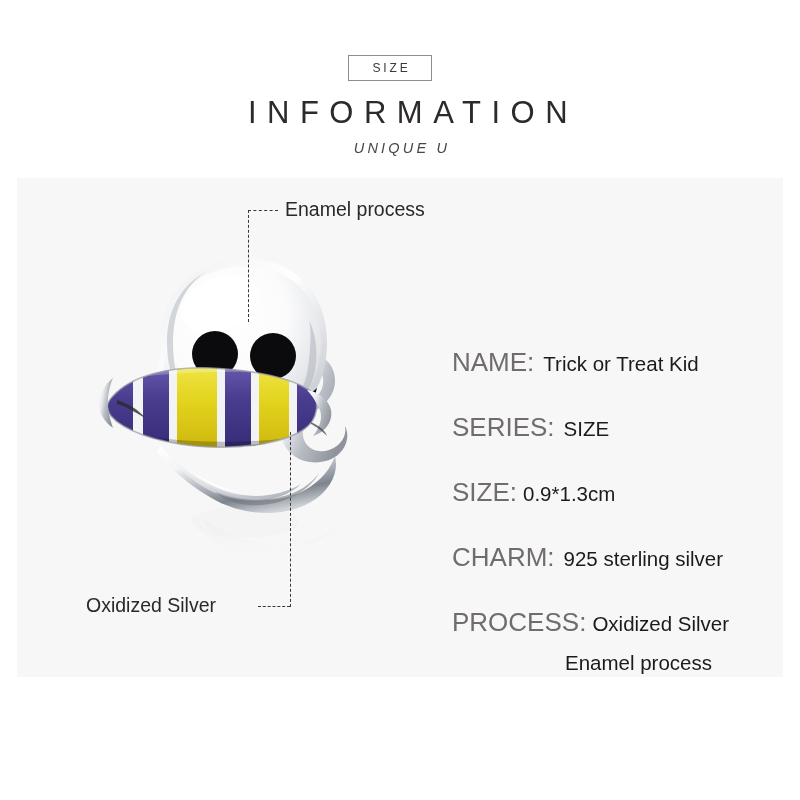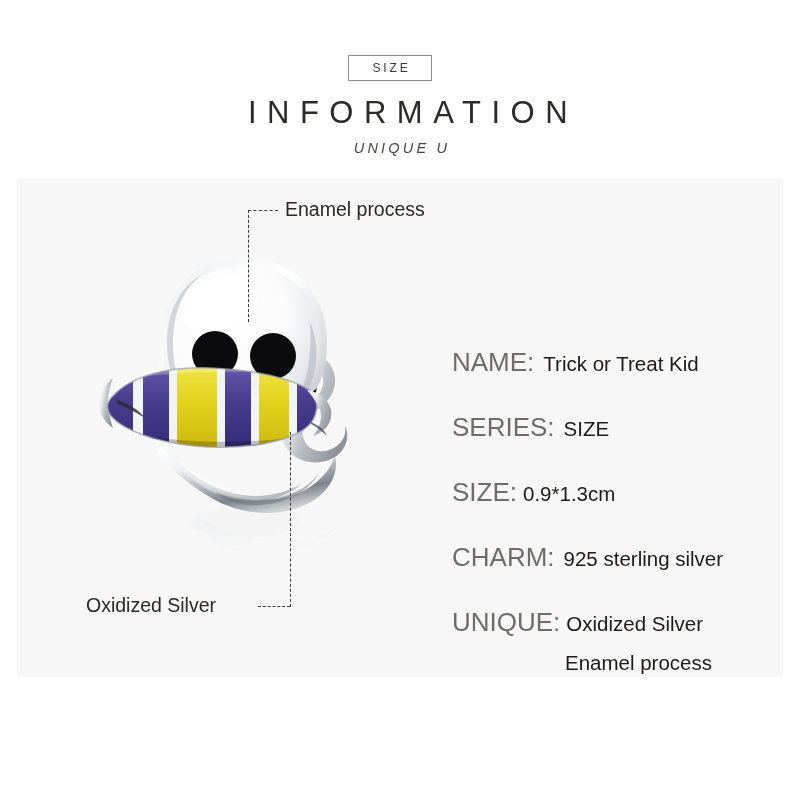--- a/index.html
+++ b/index.html
@@ -283,17 +283,17 @@
     <span class="spec-label">SIZE:</span>
     <span class="spec-value tight">0.9*1.3cm</span>
   </div>
 
   <div class="spec-row">
     <span class="spec-label">CHARM:</span>
     <span class="spec-value">925 sterling silver</span>
   </div>
 
   <div class="spec-row">
-    <span class="spec-label">UNIQUE:</span>
+    <span class="spec-label">PROCESS:</span>
     <span class="spec-value tight">Oxidized Silver</span>
   </div>
   <div id="process-second-line">Enamel process</div>
 </div>
 
 </body></html>

